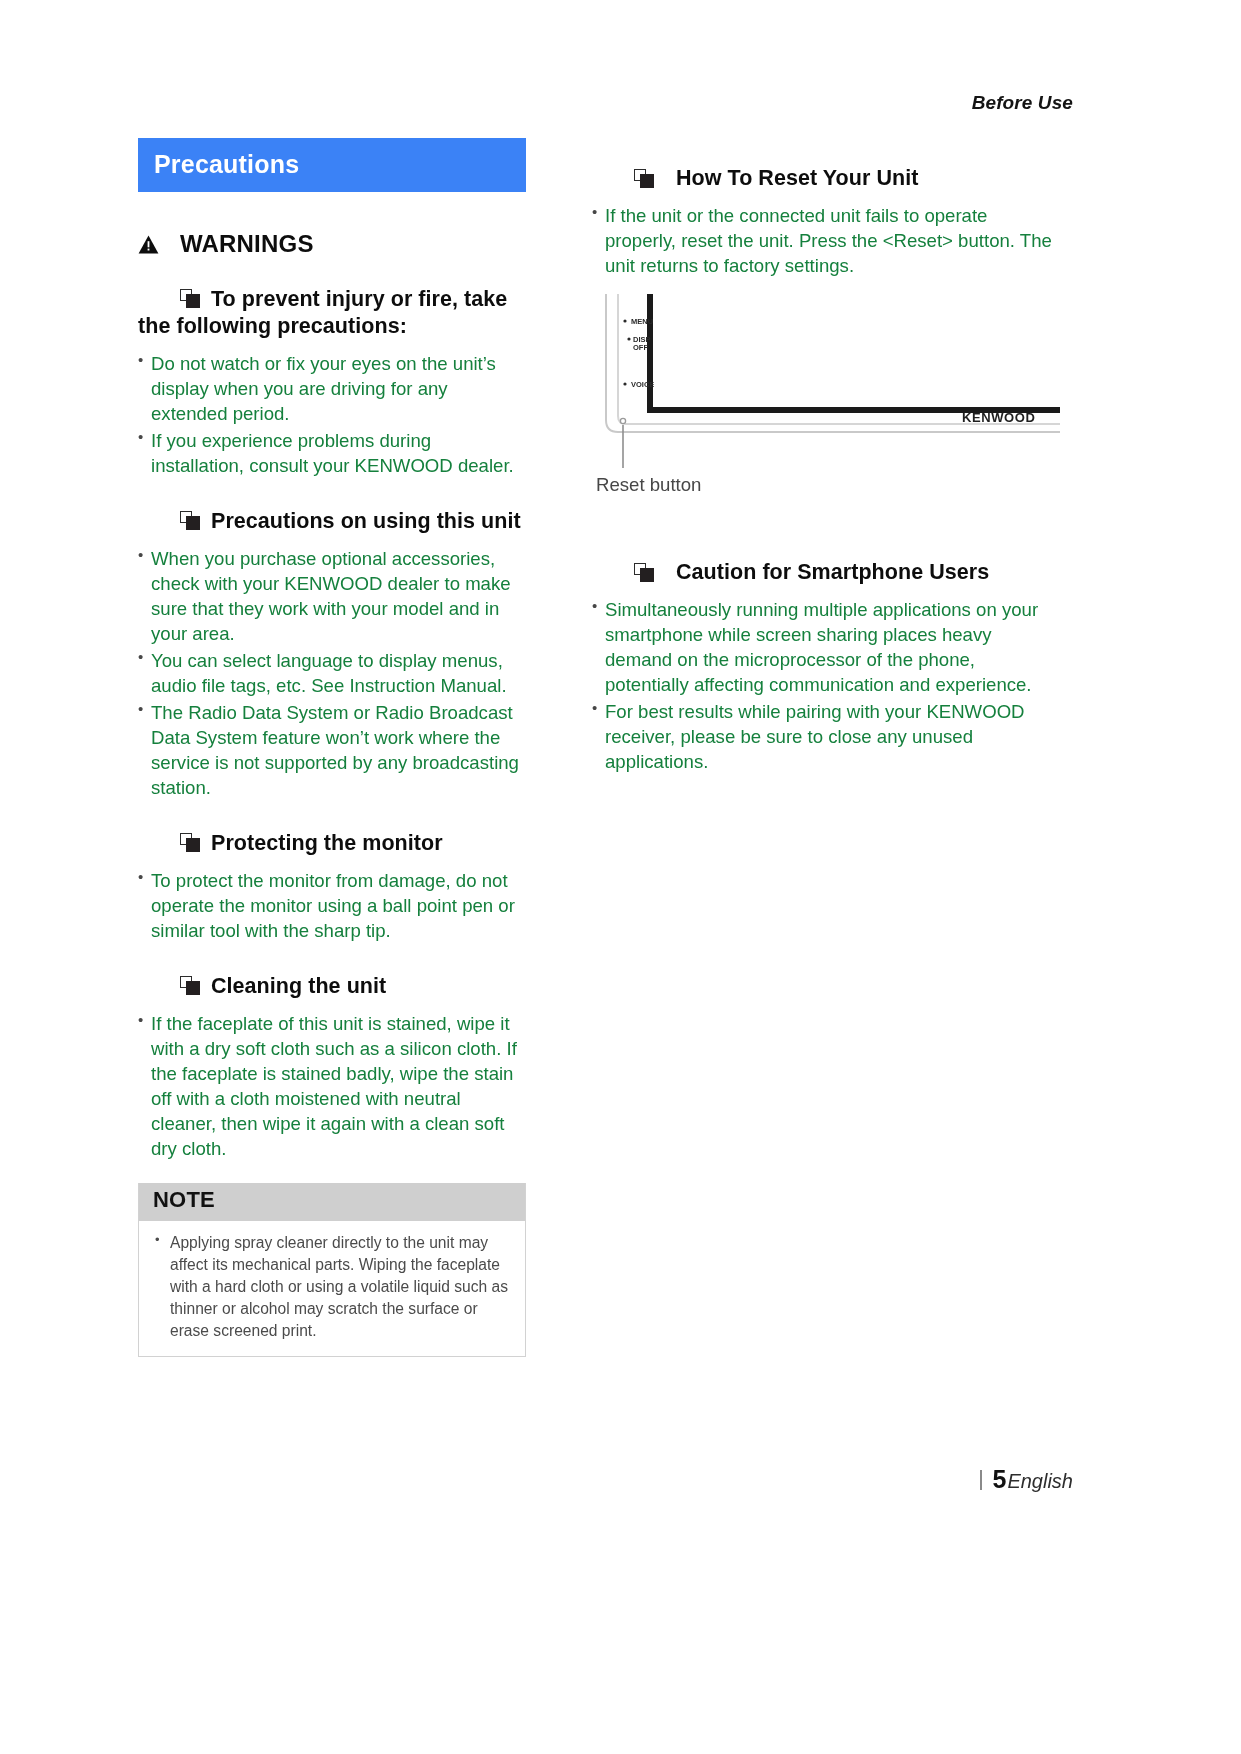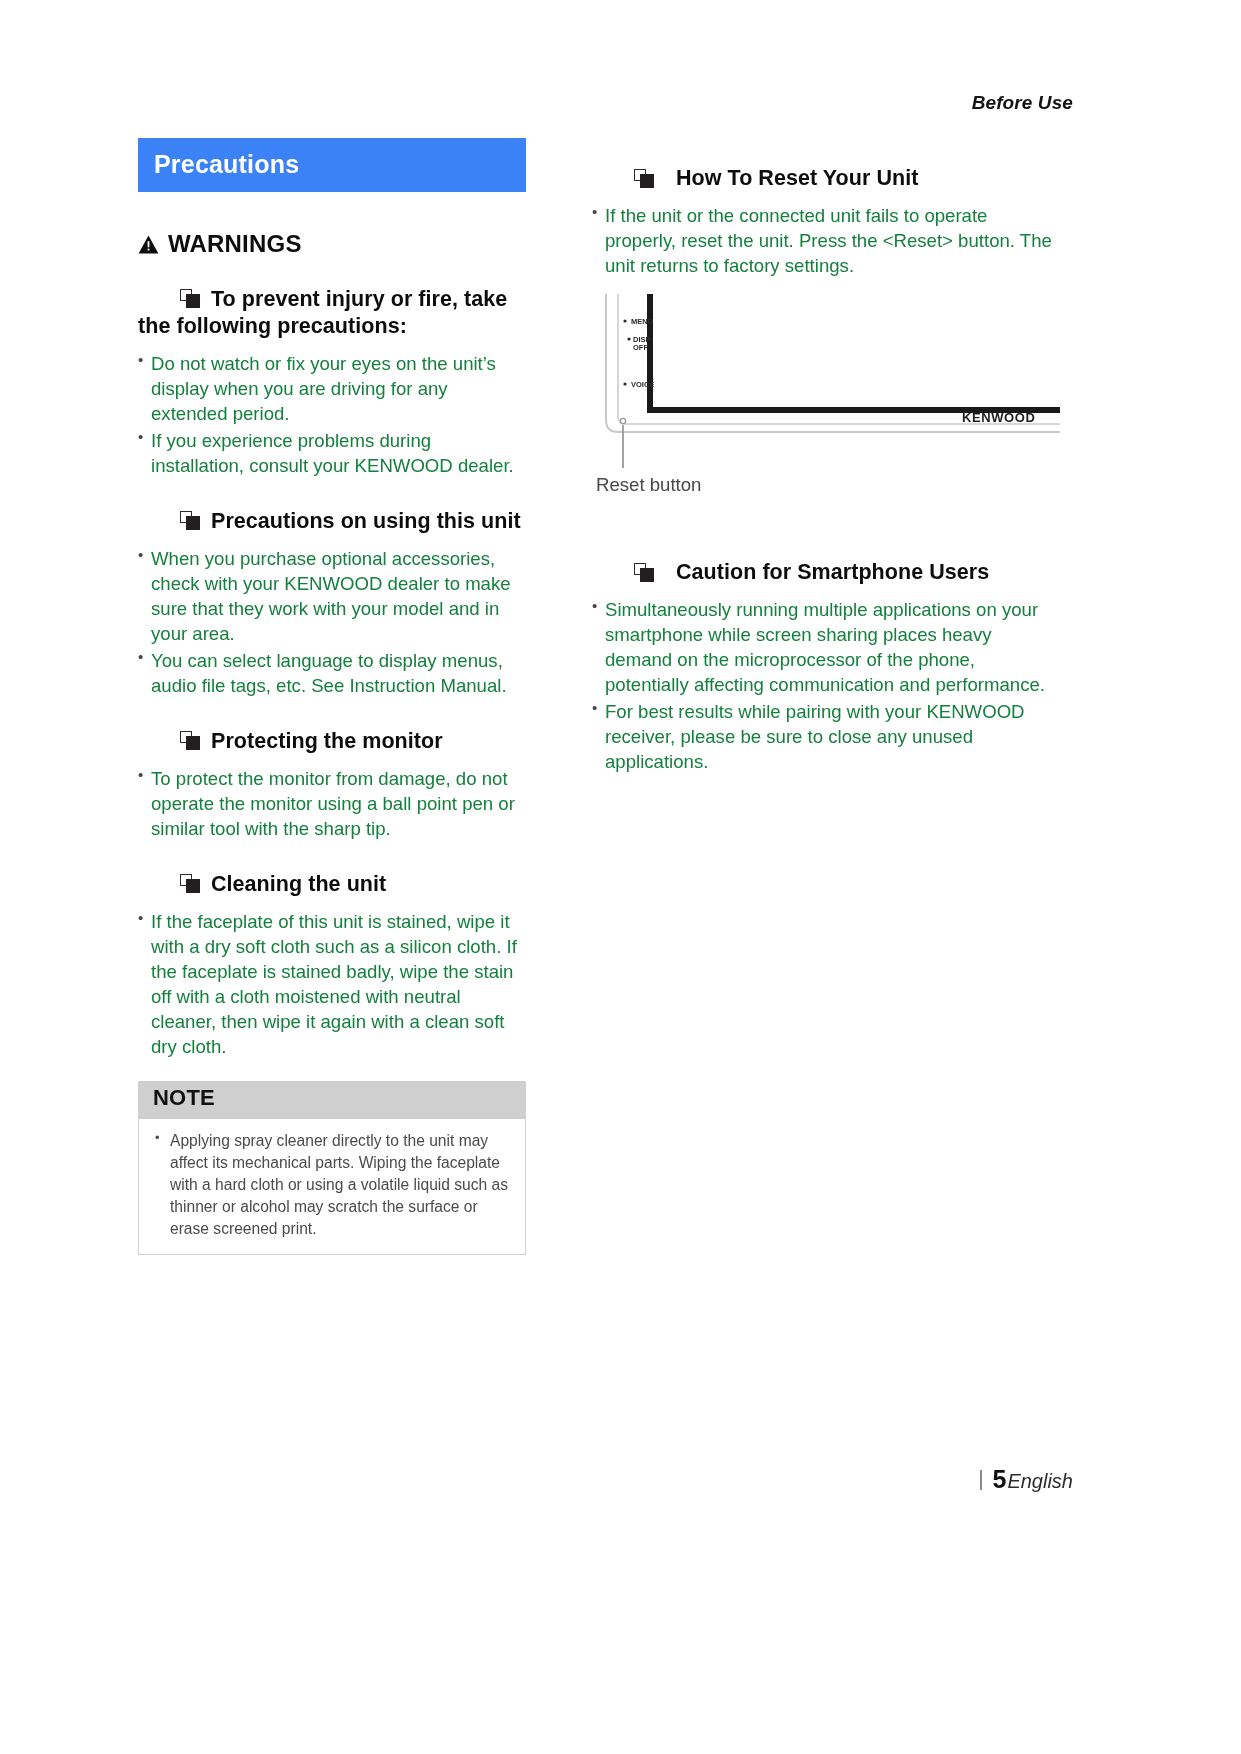--- a/index.html
+++ b/index.html
@@ -52,21 +52,21 @@
     padding: 14px 0 15px 16px;
     line-height: 1;
     width: 100%;
     box-sizing: border-box;
   }
 
   
   .warnings {
     display: flex;
     align-items: center;
-    gap: 9px;
+    gap: 21px;
     margin-top: 38px;
     color: #0d0d0d;
     font-size: 24px;
     font-weight: bold;
     letter-spacing: 0.2px;
   }
   .warn-tri {
     display: inline-block;
     width: 21px;
     height: 19px;
@@ -269,20 +269,21 @@
     </ul>
 
     <div class="sp-28"></div>
 
     <div class="sec-head-wrap">
       <span class="lead-pad"></span><span class="sq-icon"><span class="sq-back"></span><span class="sq-front"></span></span><span>Precautions on using this unit</span>
     </div>
     <ul class="bullets">
       <li>When you purchase optional accessories, check with your KENWOOD dealer to make sure that they work with your model and in your area.</li>
       <li>You can select language to display menus, audio file tags, etc. See Instruction Manual.</li>
+      <li>The Radio Data System or Radio Broadcast Data System feature won’t work where the service is not supported by any broadcasting station.</li>
     </ul>
 
     <div class="sp-28"></div>
 
     <div class="sec-head-wrap">
       <span class="lead-pad"></span><span class="sq-icon"><span class="sq-back"></span><span class="sq-front"></span></span><span>Protecting the monitor</span>
     </div>
     <ul class="bullets">
       <li>To protect the monitor from damage, do not operate the monitor using a ball point pen or similar tool with the sharp tip.</li>
     </ul>
@@ -350,21 +351,21 @@
     <div class="sp-64"></div>
 
     <div class="sec-head indent">
       <span class="sq-icon">
           <span class="sq-back"></span>
           <span class="sq-front"></span>
         </span>
       <span class="sec-title">Caution for Smartphone Users</span>
     </div>
     <ul class="bullets">
-      <li>Simultaneously running multiple applications on your smartphone while screen sharing places heavy demand on the microprocessor of the phone, potentially affecting communication and performance.</li>
+      <li>Simultaneously running multiple applications on your smartphone while screen sharing places heavy demand on the microprocessor of the phone, potentially affecting communication and experience.</li>
       <li>For best results while pairing with your KENWOOD receiver, please be sure to close any unused applications.</li>
     </ul>
 
   </div>
 
   <div class="footer">
     <span class="rule"></span>
     <span class="pagenum">5</span>
     <span class="lang">English</span>
   </div>

